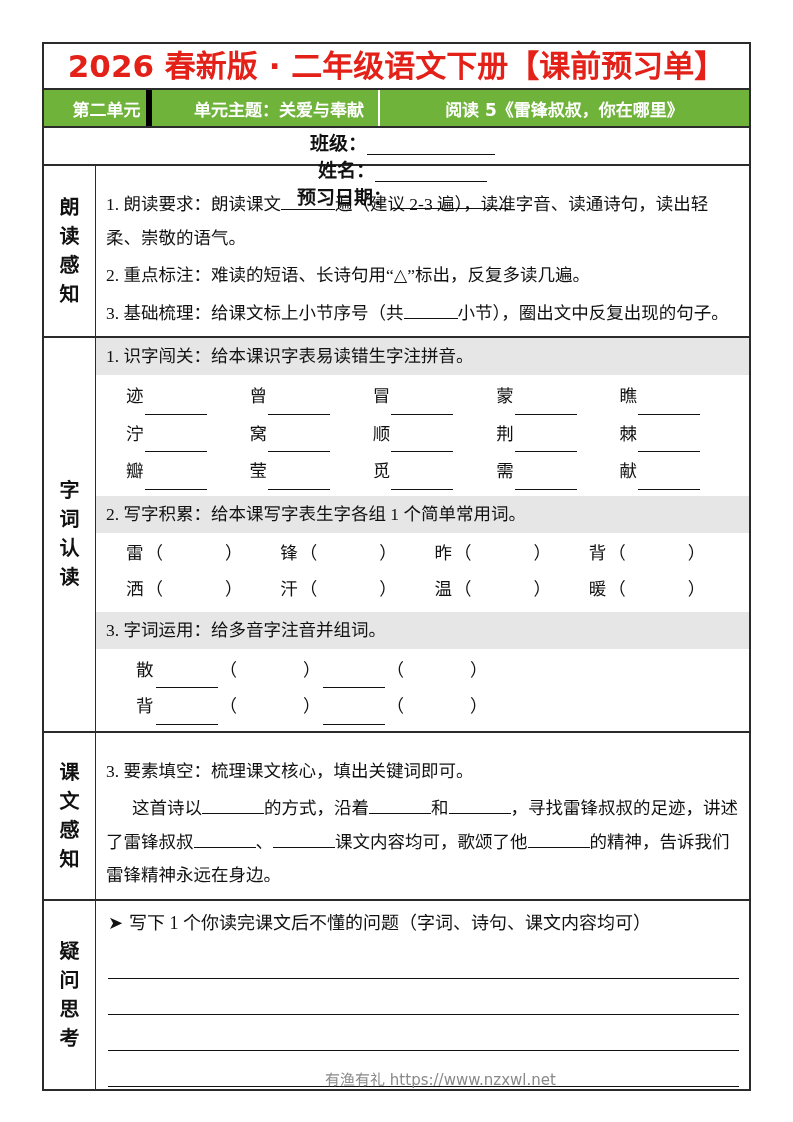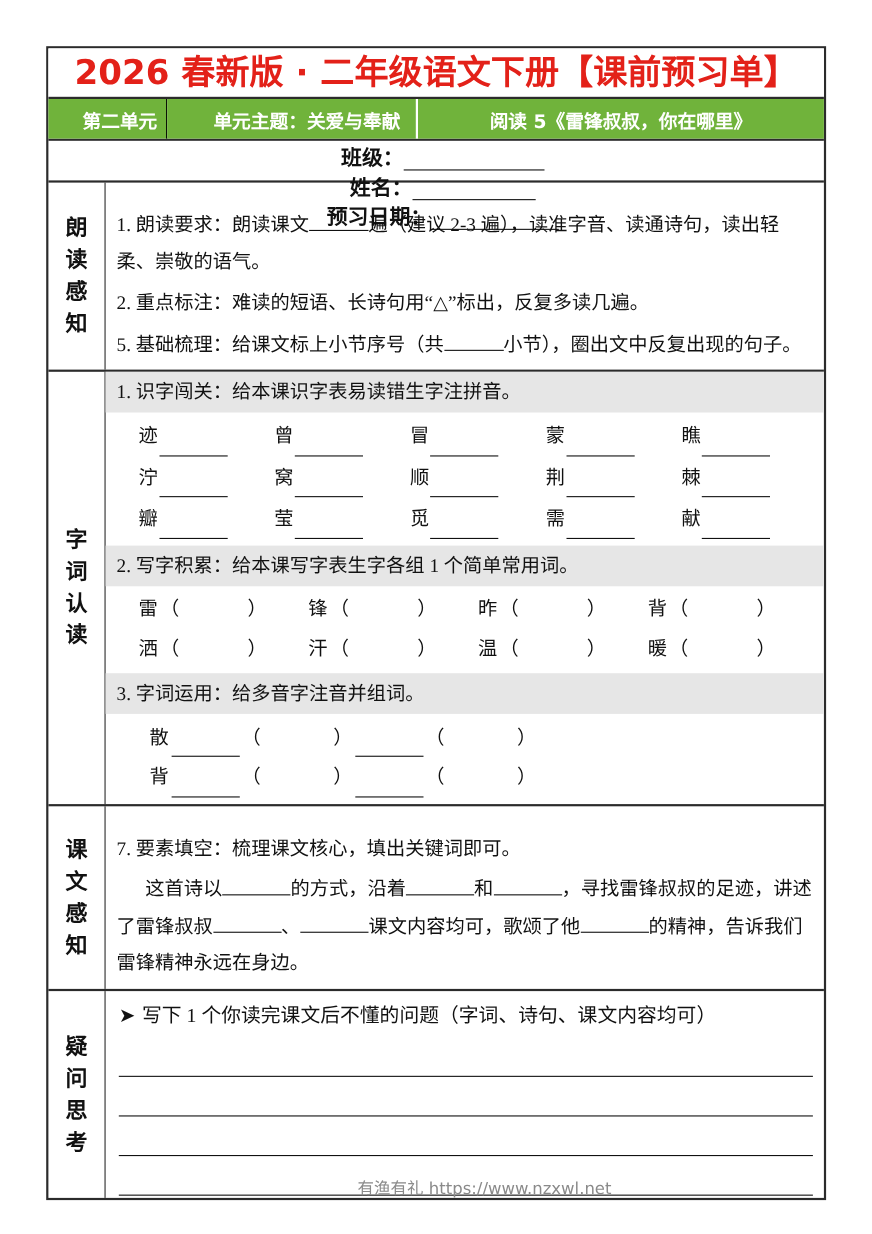--- a/index.html
+++ b/index.html
@@ -66,21 +66,21 @@
     color: #ffffff;
     font-family: "DejaVu Sans", "Liberation Sans", sans-serif;
     font-weight: bold;
     font-size: 17px;
     display: flex;
     align-items: center;
     justify-content: center;
     box-sizing: border-box;
     white-space: nowrap;
   }
-  .banner-unit   { width: 108px; border-right: 1px solid #000000; padding-left: 23px; }
+  .banner-unit   { width: 108px; border-right: 6px solid #000000; padding-left: 23px; }
   .banner-theme  { width: 228px; border-right: 2px solid #ffffff; padding-left: 28px; }
   .banner-lesson { flex: 1; }
 
   
   .info-row {
     height: 38px;
     display: flex;
     align-items: center;
     border-bottom: 2px solid #2b2b2b;
     box-sizing: border-box;
@@ -276,21 +276,21 @@
         <span>知</span>
       </div>
       <div class="rowbody">
         <div class="para first">
           <span>1. 朗读要求：朗读课文</span><span class="u-sm"></span><span>遍（建议 2-3 遍），读准字音、读通诗句，读出轻柔、崇敬的语气。</span>
         </div>
         <div class="para">
           <span>2. 重点标注：难读的短语、长诗句用“△”标出，反复多读几遍。</span>
         </div>
         <div class="para last">
-          <span>5. 基础梳理：给课文标上小节序号（共</span><span class="u-sm"></span><span>小节），圈出文中反复出现的句子。</span>
+          <span>3. 基础梳理：给课文标上小节序号（共</span><span class="u-sm"></span><span>小节），圈出文中反复出现的句子。</span>
         </div>
       </div>
     </div>
 
     <div class="main-row">
       <div class="rowlabel">
         <span>字</span>
         <span>词</span>
         <span>认</span>
         <span>读</span>
@@ -410,21 +410,21 @@
 
     <div class="main-row">
       <div class="rowlabel">
         <span>课</span>
         <span>文</span>
         <span>感</span>
         <span>知</span>
       </div>
       <div class="rowbody">
         <div class="para first">
-          <span>7. 要素填空：梳理课文核心，填出关键词即可。</span>
+          <span>3. 要素填空：梳理课文核心，填出关键词即可。</span>
         </div>
         <div class="para last" style="text-indent:0;">
           <span style="display:inline-block;width:26px"></span><span>这首诗以</span><span class="u-md"></span><span>的方式，沿着</span><span class="u-md"></span><span>和</span><span class="u-md"></span><span>，寻找雷锋叔叔的足迹，讲述了雷锋叔叔</span><span class="u-md"></span><span>、</span><span class="u-md"></span><span>课文内容均可，歌颂了他</span><span class="u-md"></span><span>的精神，告诉我们雷锋精神永远在身边。</span>
         </div>
       </div>
     </div>
 
     <div class="main-row">
       <div class="rowlabel">
         <span>疑</span>

